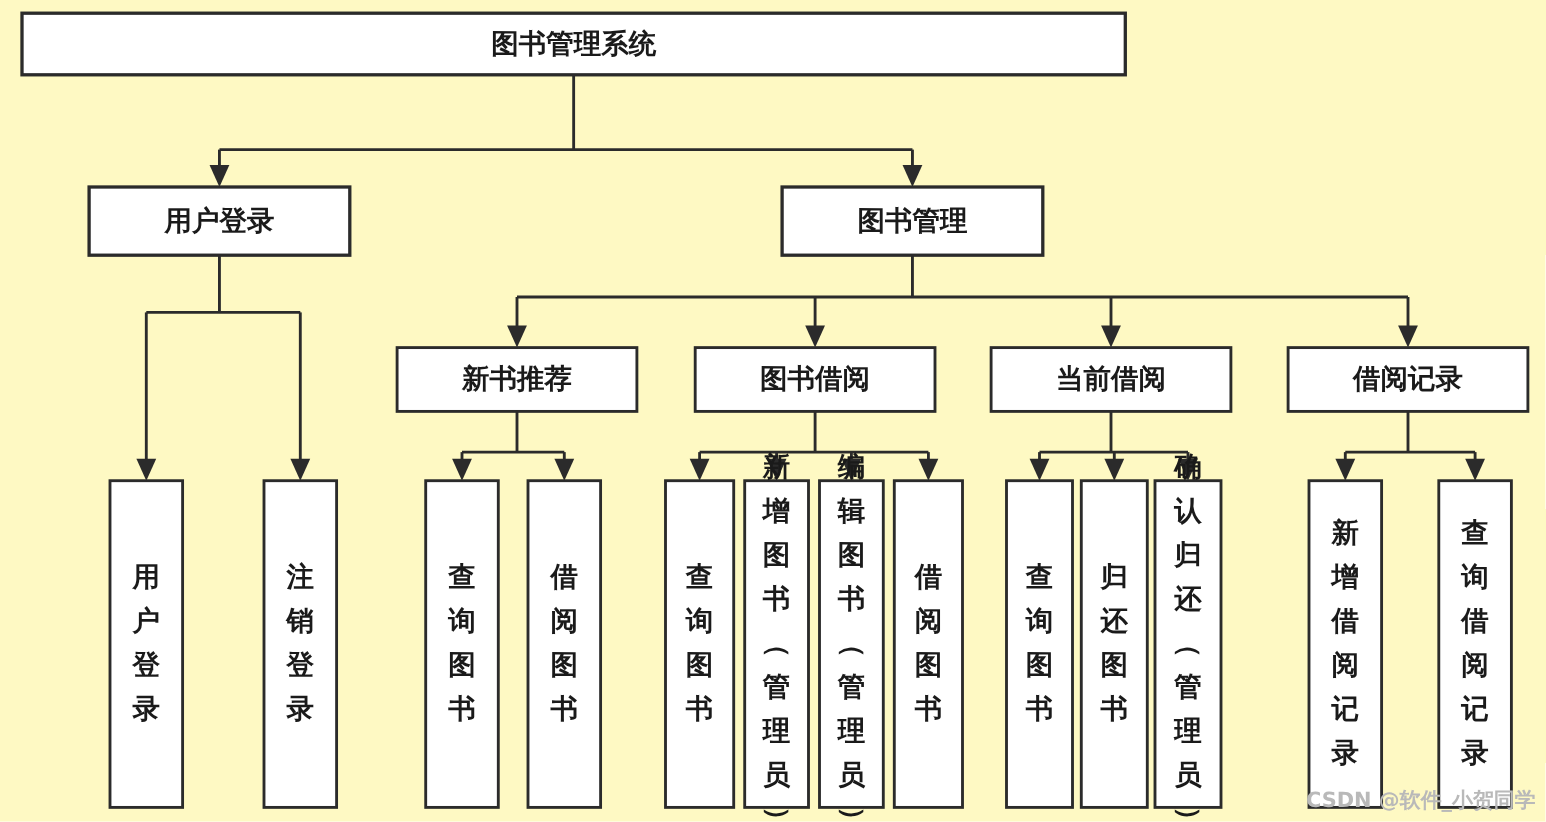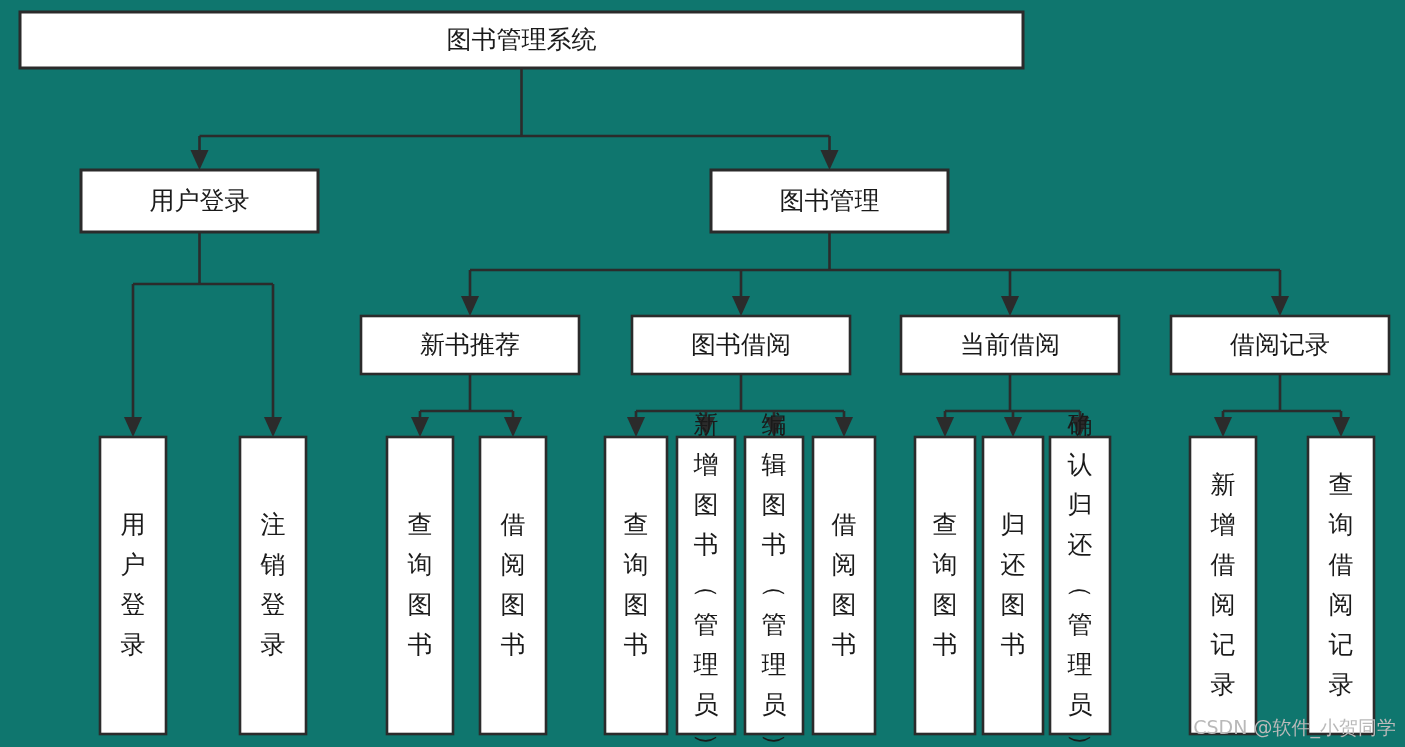--- a/index.html
+++ b/index.html
@@ -11,21 +11,22 @@
   body {
     width: 1405px;
     height: 747px;
     font-family: "DejaVu Sans", "Liberation Sans", sans-serif;
     overflow: hidden;
   }
   #diagram-root {
     position: relative;
     width: 1405px;
     height: 747px;
-    background: #0f766e;
+    background: #fef9c3;
+    font-weight: bold;
   }
   svg.chart-svg {
     position: absolute;
     top: 0;
     left: 0;
     width: 1405px;
     height: 747px;
     display: block;
   }
   .node-box {

